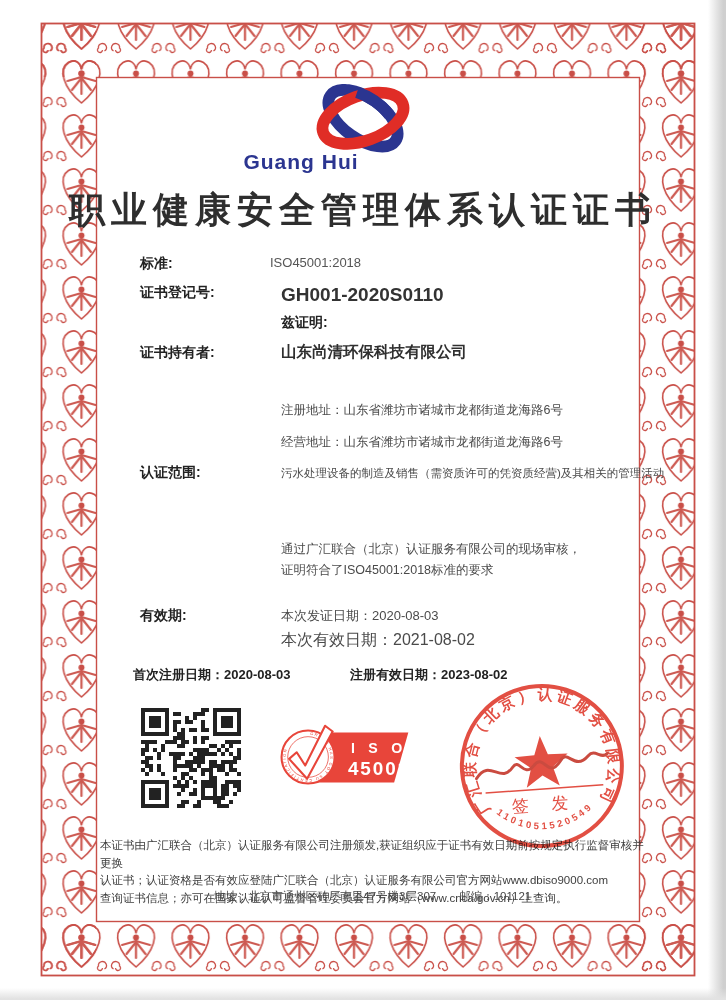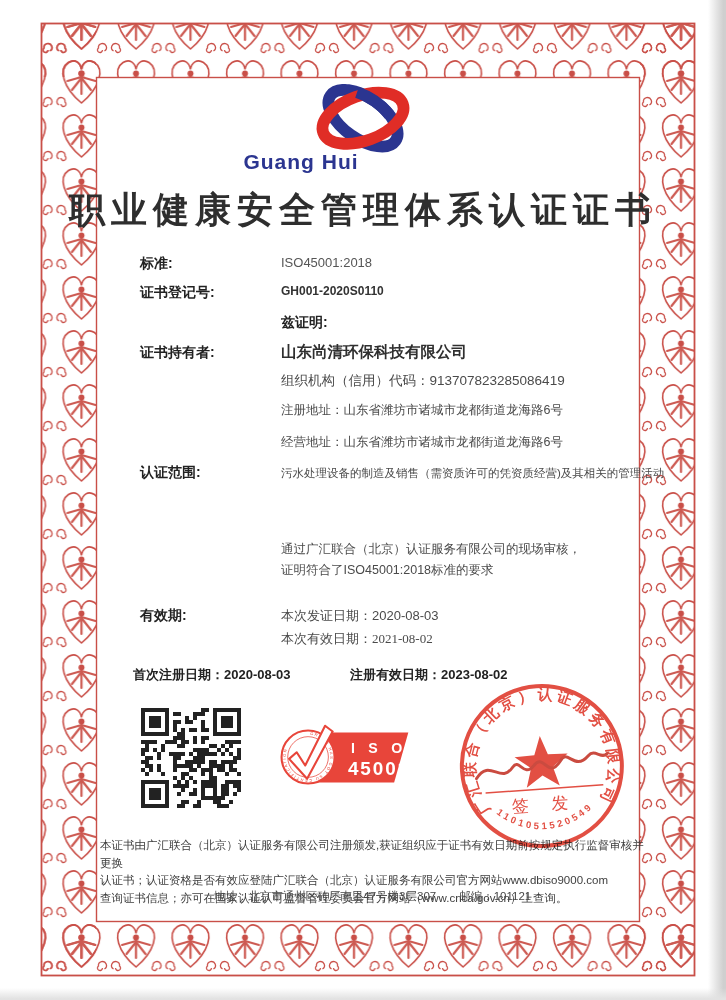--- a/index.html
+++ b/index.html
@@ -18,21 +18,21 @@
   .border-svg{position:absolute;left:0;top:0;}
   .content{position:absolute;inset:0;z-index:2;}
   .abs{position:absolute;white-space:nowrap;}
   .logo-mark{left:283px;top:84px;width:160px;height:72px;}
   .logo-text{left:0;top:150px;width:602px;text-align:center;
     color:#2b3590;font-size:21px;font-weight:bold;letter-spacing:1px;}
   .title{left:0;top:186px;width:726px;text-align:center;color:#2e2e2e;
     font-size:36px;font-weight:bold;letter-spacing:6px;}
   .lbl{color:#222;font-weight:bold;font-size:14px;}
   .val{color:#555;font-size:13px;}
-  .val-strong{color:#333;font-weight:bold;font-size:12px;}
+  .val-strong{color:#333;font-weight:bold;font-size:19px;}
   .company{color:#2f2f2f;font-weight:bold;font-size:15.5px;}
   .small{font-size:12.5px;color:#4a4a4a;}
   .scope{font-size:11.5px;color:#4a4a4a;}
   .dates-strong{color:#222;font-weight:bold;font-size:13px;}
   .footer-para{left:100px;top:837px;width:545px;white-space:normal;}
   .footer-para span{display:block;font-size:11.5px;line-height:17.5px;color:#3d3d3d;}
   .footer-addr{left:100px;top:889px;width:545px;text-align:center;
     font-size:11.5px;color:#454545;}
   .qr{left:141px;top:708px;width:100px;height:100px;}
   .iso-badge{left:268px;top:722px;width:152px;height:70px;}
@@ -77,44 +77,43 @@
     <svg class="abs logo-mark" viewBox="0 0 160 80" aria-hidden="true">
       <ellipse cx="80" cy="38" rx="44" ry="23" transform="rotate(35 80 38)" fill="none" stroke="#2b3590" stroke-width="13"></ellipse>
       <ellipse cx="80" cy="38" rx="47" ry="25" transform="rotate(-20 80 38)" fill="none" stroke="#e02d26" stroke-width="13"></ellipse>
       <path d="M73.4 9.1 A44 23 35 0 1 109.4 34.3" fill="none" stroke="#2b3590" stroke-width="13"></path>
     </svg>
     <div class="abs logo-text">Guang Hui</div>
 
     <div class="abs title">职业健康安全管理体系认证证书</div>
 
     <span class="abs lbl" style="left:140px;top:255px;">标准:</span>
-    <span class="abs val" style="left:281px;top:255px;">ISO45001:2018</span>
+    <span class="abs val" style="left:270px;top:255px;">ISO45001:2018</span>
 
     <span class="abs lbl" style="left:140px;top:284px;">证书登记号:</span>
     <span class="abs val-strong" style="left:281px;top:284px;">GH001-2020S0110</span>
 
     <span class="abs lbl" style="left:281px;top:314px;">兹证明:</span>
 
     <span class="abs lbl" style="left:140px;top:344px;">证书持有者:</span>
     <span class="abs company" style="left:281px;top:342px;text-align:right;">山东尚清环保科技有限公司</span>
 
-    <span class="abs small" style="left:281px;top:372px;font-size:13.5px;">组织机构（信用）代码：913707823285086419</span>
 
     <span class="abs small" style="left:281px;top:402px;">注册地址：山东省潍坊市诸城市龙都街道龙海路6号</span>
     <span class="abs small" style="left:281px;top:434px;">经营地址：山东省潍坊市诸城市龙都街道龙海路6号</span>
 
     <span class="abs lbl" style="left:140px;top:464px;">认证范围:</span>
     <span class="abs scope" style="left:281px;top:466px;">污水处理设备的制造及销售（需资质许可的凭资质经营)及其相关的管理活动</span>
 
     <span class="abs small" style="left:281px;top:541px;">通过广汇联合（北京）认证服务有限公司的现场审核，</span>
     <span class="abs small" style="left:281px;top:562px;">证明符合了ISO45001:2018标准的要求</span>
 
     <span class="abs lbl" style="left:140px;top:607px;">有效期:</span>
     <span class="abs small" style="left:281px;top:607px;font-size:13px;">本次发证日期：2020-08-03</span>
-    <span class="abs small" style="left:281px;top:630px;font-size:13px;font-family:Liberation Serif, serif;">本次有效日期：2021-08-02</span>
+    <span class="abs small" style="left:281px;top:630px;font-size:16px;">本次有效日期：2021-08-02</span>
 
     <span class="abs dates-strong" style="left:133px;top:666px;">首次注册日期：2020-08-03</span>
     <span class="abs dates-strong" style="left:350px;top:666px;">注册有效日期：2023-08-02</span>
 
     <svg class="abs qr" viewBox="0 0 100 100" aria-hidden="true">
         <rect x="60" y="0" width="4" height="4" fill="#222"></rect>
         <rect x="64" y="0" width="4" height="4" fill="#222"></rect>
         <rect x="32" y="4" width="4" height="4" fill="#222"></rect>
         <rect x="36" y="4" width="4" height="4" fill="#222"></rect>
         <rect x="52" y="4" width="4" height="4" fill="#222"></rect>

